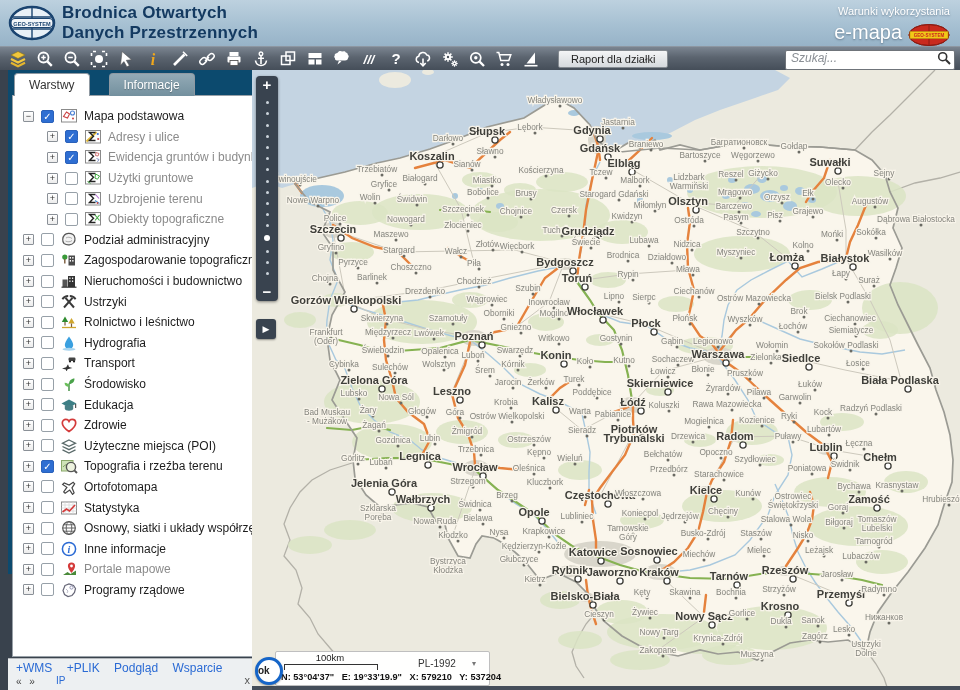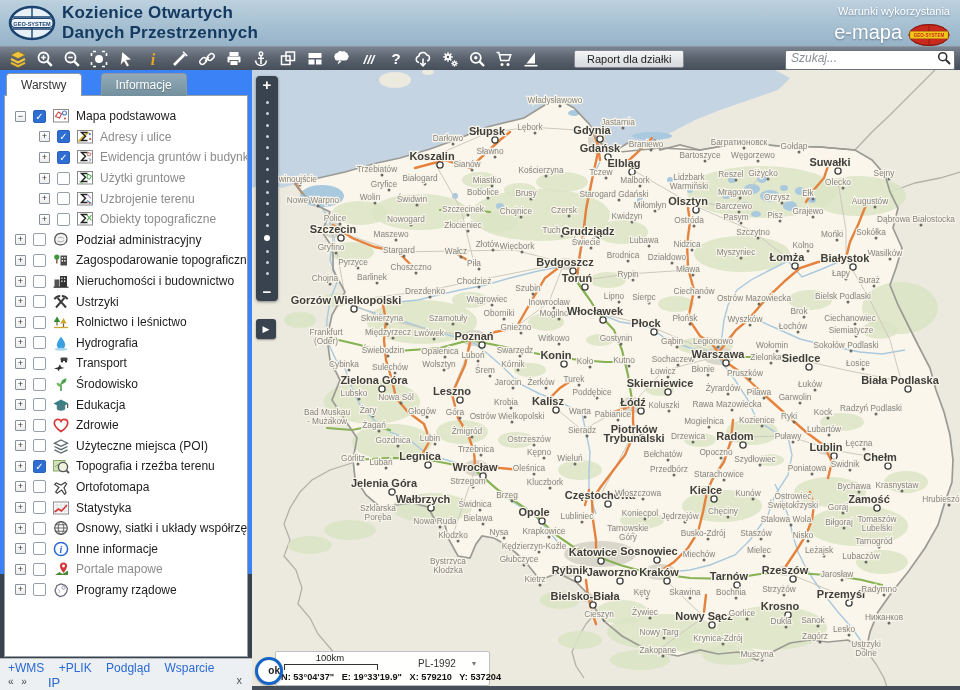--- a/index.html
+++ b/index.html
@@ -11,30 +11,30 @@
   #logo{position:absolute;left:8px;top:5px}
   #title{position:absolute;left:62px;top:3px;font-size:17px;font-weight:bold;color:#143a61;line-height:20px;letter-spacing:.2px}
   #terms{position:absolute;right:10px;top:5px;font-size:11px;color:#fff;text-shadow:0 1px 2px rgba(40,60,80,.45)}
   #brand{position:absolute;right:58px;top:21px;font-size:20px;color:#fff;text-shadow:0 1px 2px rgba(40,60,80,.5)}
   #brandlogo{position:absolute;right:10px;top:24px}
   
   #toolbar{position:absolute;left:0;top:46px;width:960px;height:24px;box-sizing:border-box;
            background:linear-gradient(180deg,#7b8591 0%,#5b646f 45%,#454e59 100%);
            border-top:1px solid #8d97a2;display:flex;align-items:center;padding-left:4px}
   .tbtn{width:27px;height:22px;display:flex;align-items:center;justify-content:center;cursor:pointer}
-  #report-btn{margin-left:30px;height:18px;padding:0 12px;font-size:11px;color:#222;cursor:pointer;
+  #report-btn{margin-left:14px;height:18px;padding:0 12px;font-size:11px;color:#222;cursor:pointer;
               font-family:"Liberation Sans",sans-serif;
               background:linear-gradient(180deg,#f4f5f6,#d5d9dd);border:1px solid #848a90;border-radius:2px}
   #searchbox{position:absolute;right:5px;top:3px;width:168px;height:18px;background:#fff;
              border:1px solid #6f747a;border-radius:2px;display:flex;align-items:flex-start}
   #searchbox input{flex:1;border:none;outline:none;background:transparent;font-size:12px;font-style:italic;
                    padding:0 5px;color:#555;font-family:"Liberation Sans",sans-serif;min-width:0}
   #searchbox input::placeholder{color:#8a8f95;font-style:italic}
   
-  #sidebar{position:absolute;left:0;top:70px;width:252px;height:504px;background:#3b82f6}
+  #sidebar{position:absolute;left:8px;top:70px;width:252px;height:504px;background:#0c4a6e}
   #tabs{position:absolute;left:6px;top:3px;display:flex;z-index:2}
   .tab{height:22px;padding:0 14px;font-size:12px;display:flex;align-items:center;cursor:pointer;
        border:1px solid #8f99a2;border-bottom:none;border-radius:4px 4px 0 0}
   .tab.active{background:#fff;color:#333;position:relative;z-index:3}
   .tab.inactive{background:linear-gradient(180deg,#93aab6,#73909e);color:#fff;margin-left:19px;text-shadow:0 1px 1px rgba(0,0,0,.25)}
   #panel{position:absolute;left:4px;top:25px;width:244px;height:562px;background:#fff;
          border:1px solid #99a1a8;box-sizing:border-box;overflow:hidden;padding-top:10px}
   .trow{display:flex;align-items:center;height:20.6px;padding-left:10px;white-space:nowrap}
   .trow.child{padding-left:34px}
   .exp{width:9px;height:9px;box-sizing:content-box;border:1px solid #8a9097;border-radius:1px;
@@ -44,21 +44,21 @@
       margin-right:6px;flex:none;font-size:10px;line-height:11px;text-align:center;color:#fff;cursor:pointer}
   .cb.checked{background:#2e6ed2;border-color:#2a61ba}
   .licon{width:18px;height:16px;margin-right:6px;flex:none}
   .llabel{font-size:12px;color:#1d1d1d}
   .llabel.muted{color:#8b8b8b}
   #side-footer{position:absolute;left:0;top:588px;width:252px;height:32px;background:#edf0f2;border-top:1px solid #b6babe}
   .flinks{padding:2px 0 0 8px;font-size:12px}
   .flinks span{color:#2a6ad4;margin-right:11px;cursor:pointer}
   .fnav{position:absolute;left:8px;top:17px;font-size:10px;color:#444}
   .fnav span{margin-right:5px;cursor:pointer}
-  .fip{position:absolute;left:48px;top:16px;font-size:13px;color:#2a6ad4;cursor:pointer}
+  .fip{position:absolute;left:48px;top:16px;font-size:10px;color:#2a6ad4;cursor:pointer}
   .fx{position:absolute;right:10px;top:15px;font-size:11px;color:#555;cursor:pointer}
   
   #map{position:absolute;left:252px;top:70px;width:708px;height:620px;background:#ecebe2;overflow:hidden}
   #zoomctl{position:absolute;left:4px;top:6px;width:22px;background:#39434f;border-radius:4px;
            box-shadow:0 1px 3px rgba(0,0,0,.45);text-align:center;padding-bottom:1px;z-index:5}
   .zbtn{color:#fff;font-size:15px;font-weight:bold;height:17px;line-height:17px;cursor:pointer}
   .zdot{width:3px;height:3px;border-radius:50%;background:#ccd4db;margin:8.2px auto;cursor:pointer}
   .zdot.active{width:6px;height:6px;background:#fff;margin:6.5px auto}
   #panel-toggle{position:absolute;left:4px;top:249px;width:20px;height:20px;background:#39434f;border-radius:3px;
                 color:#fff;font-size:9px;text-align:center;line-height:20px;cursor:pointer;z-index:5;
@@ -66,38 +66,38 @@
   #statusbar{position:absolute;left:23px;top:581px;width:213px;height:33px;background:rgba(255,255,255,.97);
              border:1px solid #bfbfbf;border-radius:2px;z-index:5}
   .scale-label{position:absolute;left:8px;top:0px;width:92px;text-align:center;font-size:9.5px;color:#222}
   .scale-bar{position:absolute;left:8px;top:12px;width:92px;height:5px;
              border-left:1.5px solid #333;border-right:1.5px solid #333;border-top:1.5px solid #333}
   .crs{position:absolute;left:142px;top:6px;font-size:10px;color:#333;cursor:pointer}
   .crs-arrow{position:absolute;left:196px;top:7px;font-size:8px;color:#777}
   .coords{position:absolute;left:5px;bottom:3px;font-size:9.2px;font-weight:bold;color:#111;white-space:nowrap}
   .coords span{margin-right:5px}
   #okbtn{position:absolute;left:3px;top:587px;width:22px;height:22px;border-radius:50%;background:#fff;
-         border:3px solid #1565c8;font-size:10px;font-weight:bold;color:#222;text-align:right;line-height:22px;
+         border:3px solid #1565c8;font-size:10px;font-weight:bold;color:#222;text-align:left;line-height:22px;
          cursor:pointer;z-index:6;box-shadow:0 1px 2px rgba(0,0,0,.3)}
   #mapbar{position:absolute;left:0;bottom:0;width:708px;height:4px;background:#454e59;z-index:4}
 </style>
 </head>
 <body>
 
 <div id="app">
 
   <div id="header">
     <svg id="logo" width="48" height="36" viewBox="0 0 48 36">
       <ellipse cx="24" cy="18" rx="22" ry="16" fill="#e8f0f7" stroke="#1b4470" stroke-width="2.5"></ellipse>
       <path d="M24 2a22 16 0 000 32M24 2a22 16 0 010 32M24 2v32M3 12h42M3 24h42" fill="none" stroke="#1b4470" stroke-width="1.4"></path>
       <rect x="3" y="13.5" width="42" height="9" rx="4" fill="#f2f6fa" stroke="#1b4470" stroke-width="1.2"></rect>
       <text x="24" y="20.8" text-anchor="middle" font-size="5.6" font-weight="bold" fill="#1b4470" font-family="Liberation Sans, sans-serif">GEO-SYSTEM</text>
     </svg>
     <div id="title">
-      <div>Kozienice Otwartych</div>
+      <div>Brodnica Otwartych</div>
       <div>Danych Przestrzennych</div>
     </div>
     <div id="terms">Warunki wykorzystania</div>
     <div id="brand">e-mapa</div>
     <svg id="brandlogo" width="42" height="22" viewBox="0 0 42 22">
       <ellipse cx="21" cy="11" rx="20" ry="10.5" fill="#c92a1e" stroke="#8c1d14" stroke-width="1"></ellipse>
       <path d="M21 .5a20 10.5 0 000 21M21 .5a20 10.5 0 010 21M21 .5v21M1 11h40" fill="none" stroke="#8c1d14" stroke-width="1"></path>
       <rect x="2" y="7.5" width="38" height="7" fill="#f2c818" stroke="#b89510" stroke-width=".6"></rect>
       <text x="21" y="12.8" text-anchor="middle" font-size="4.6" font-weight="bold" fill="#c92a1e" font-family="Liberation Sans, sans-serif">GEO-SYSTEM</text>
     </svg>

